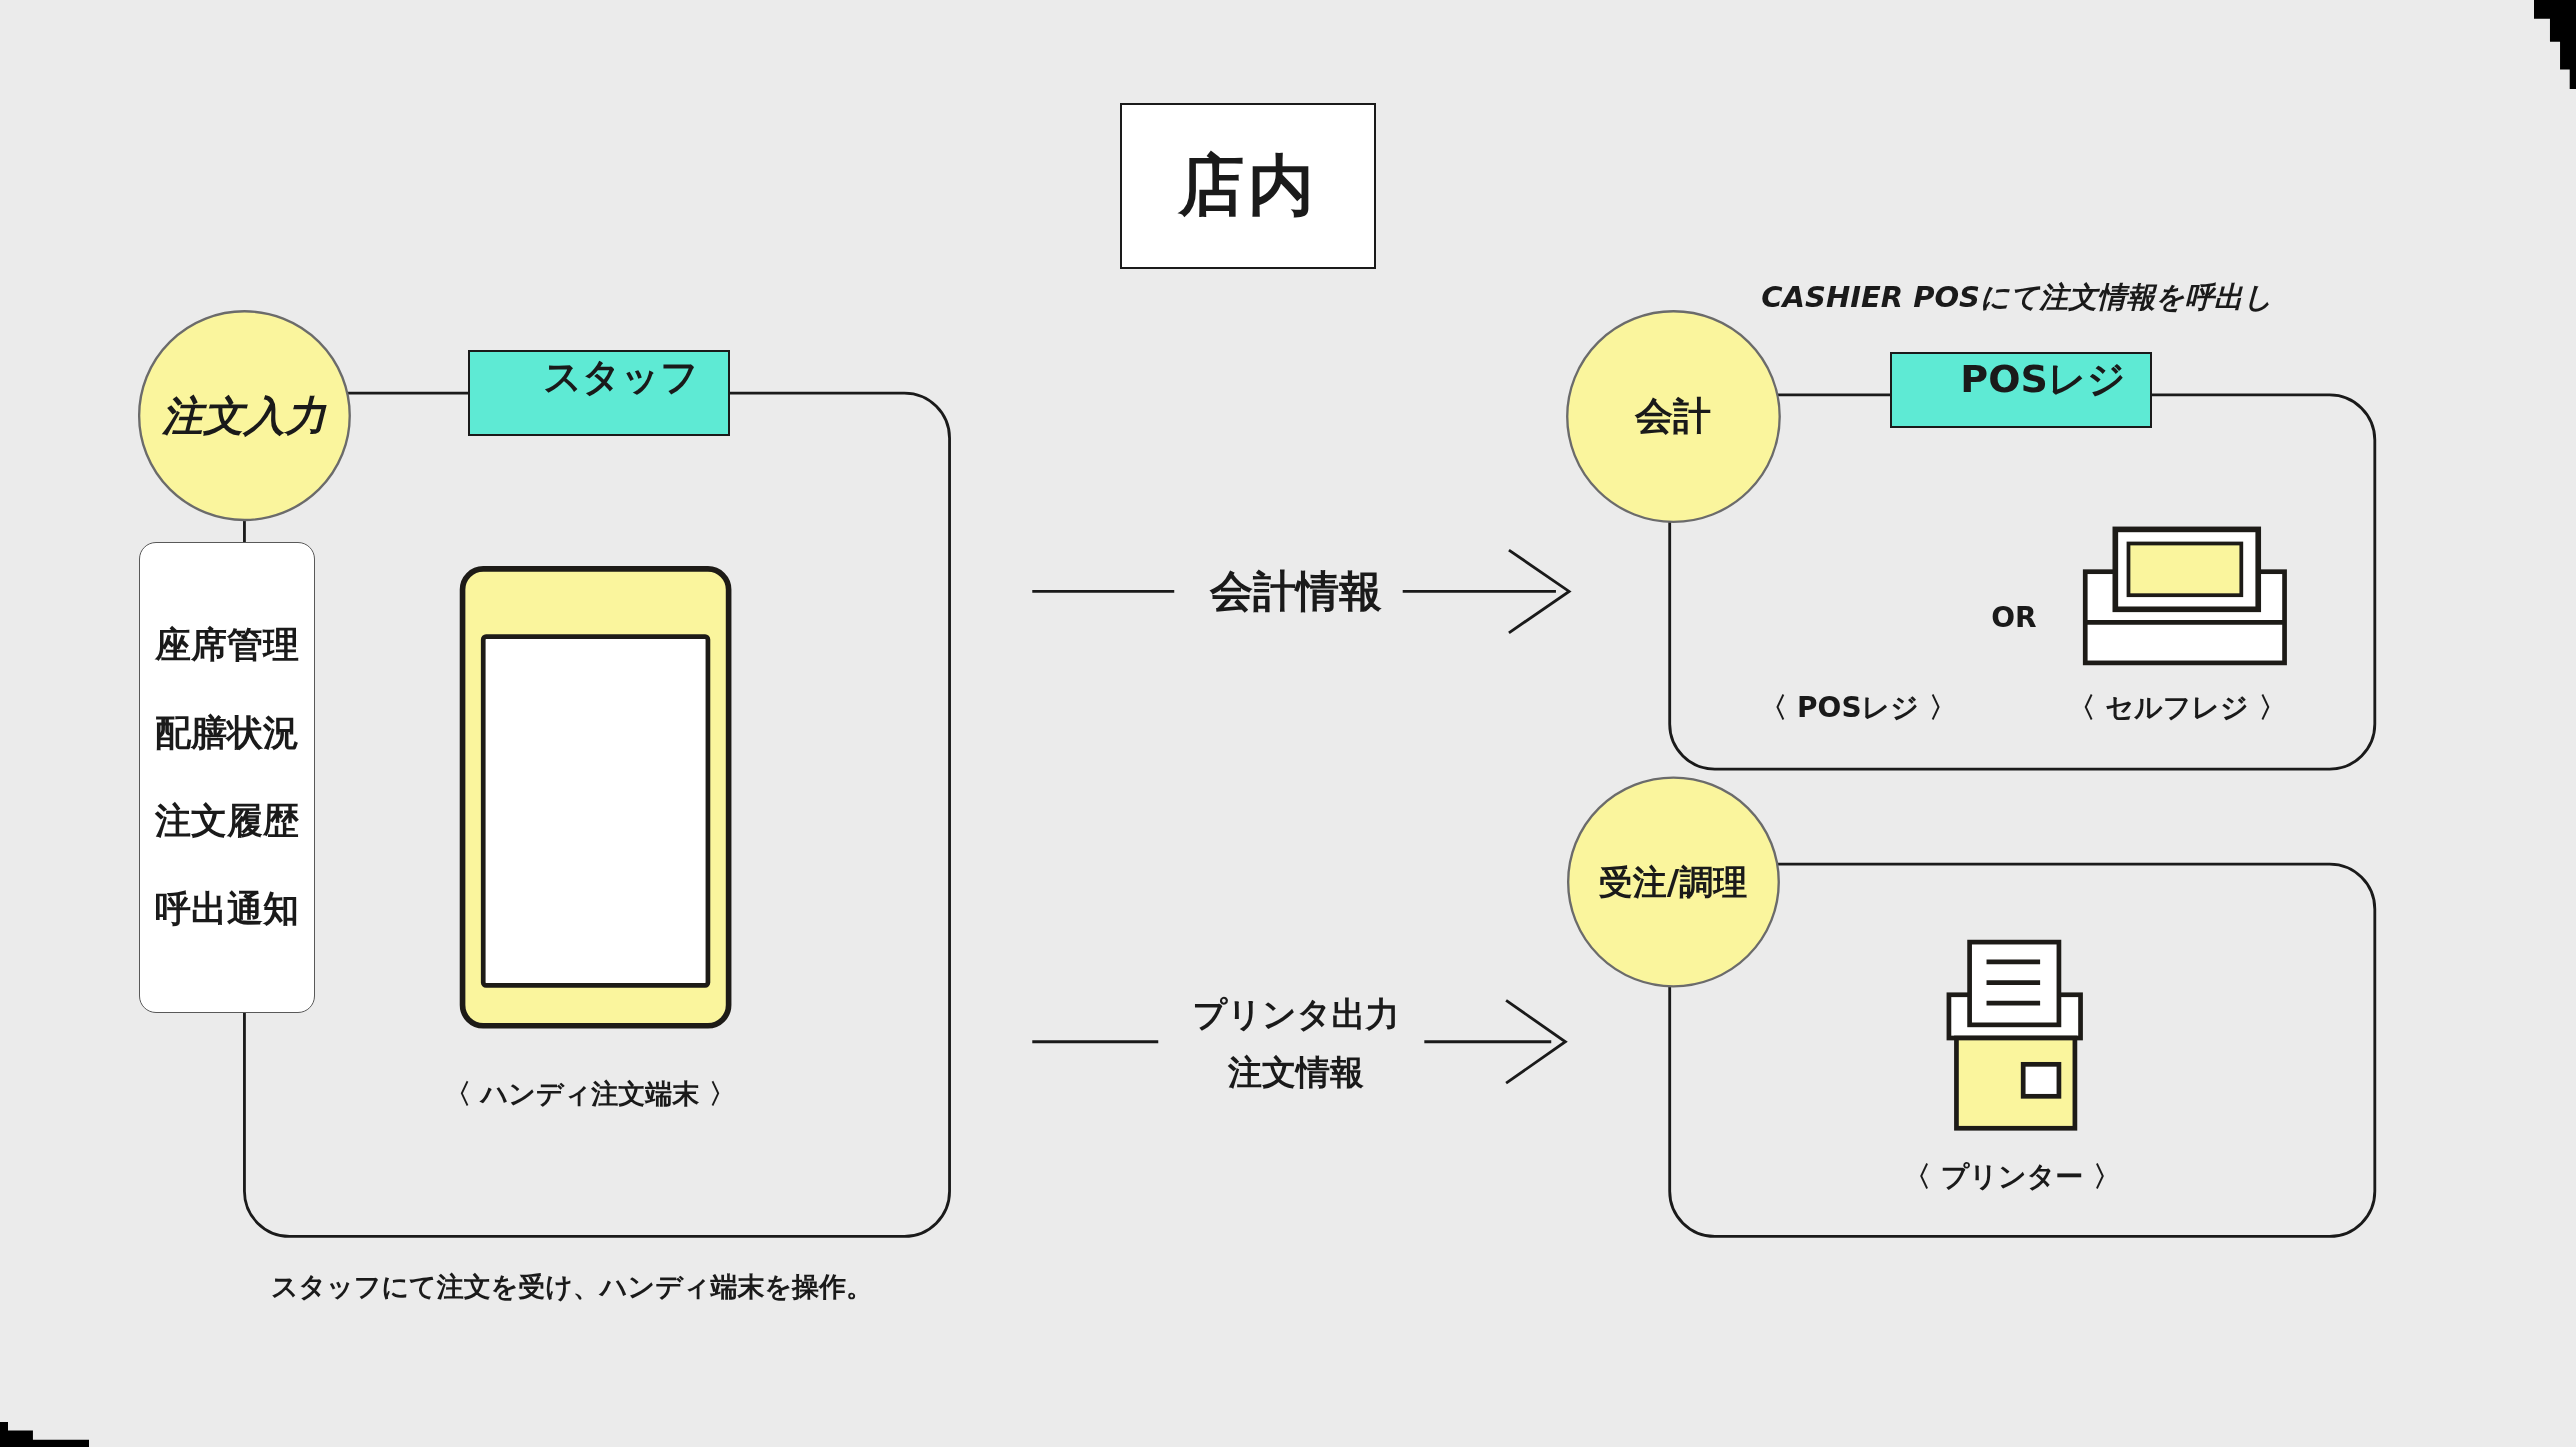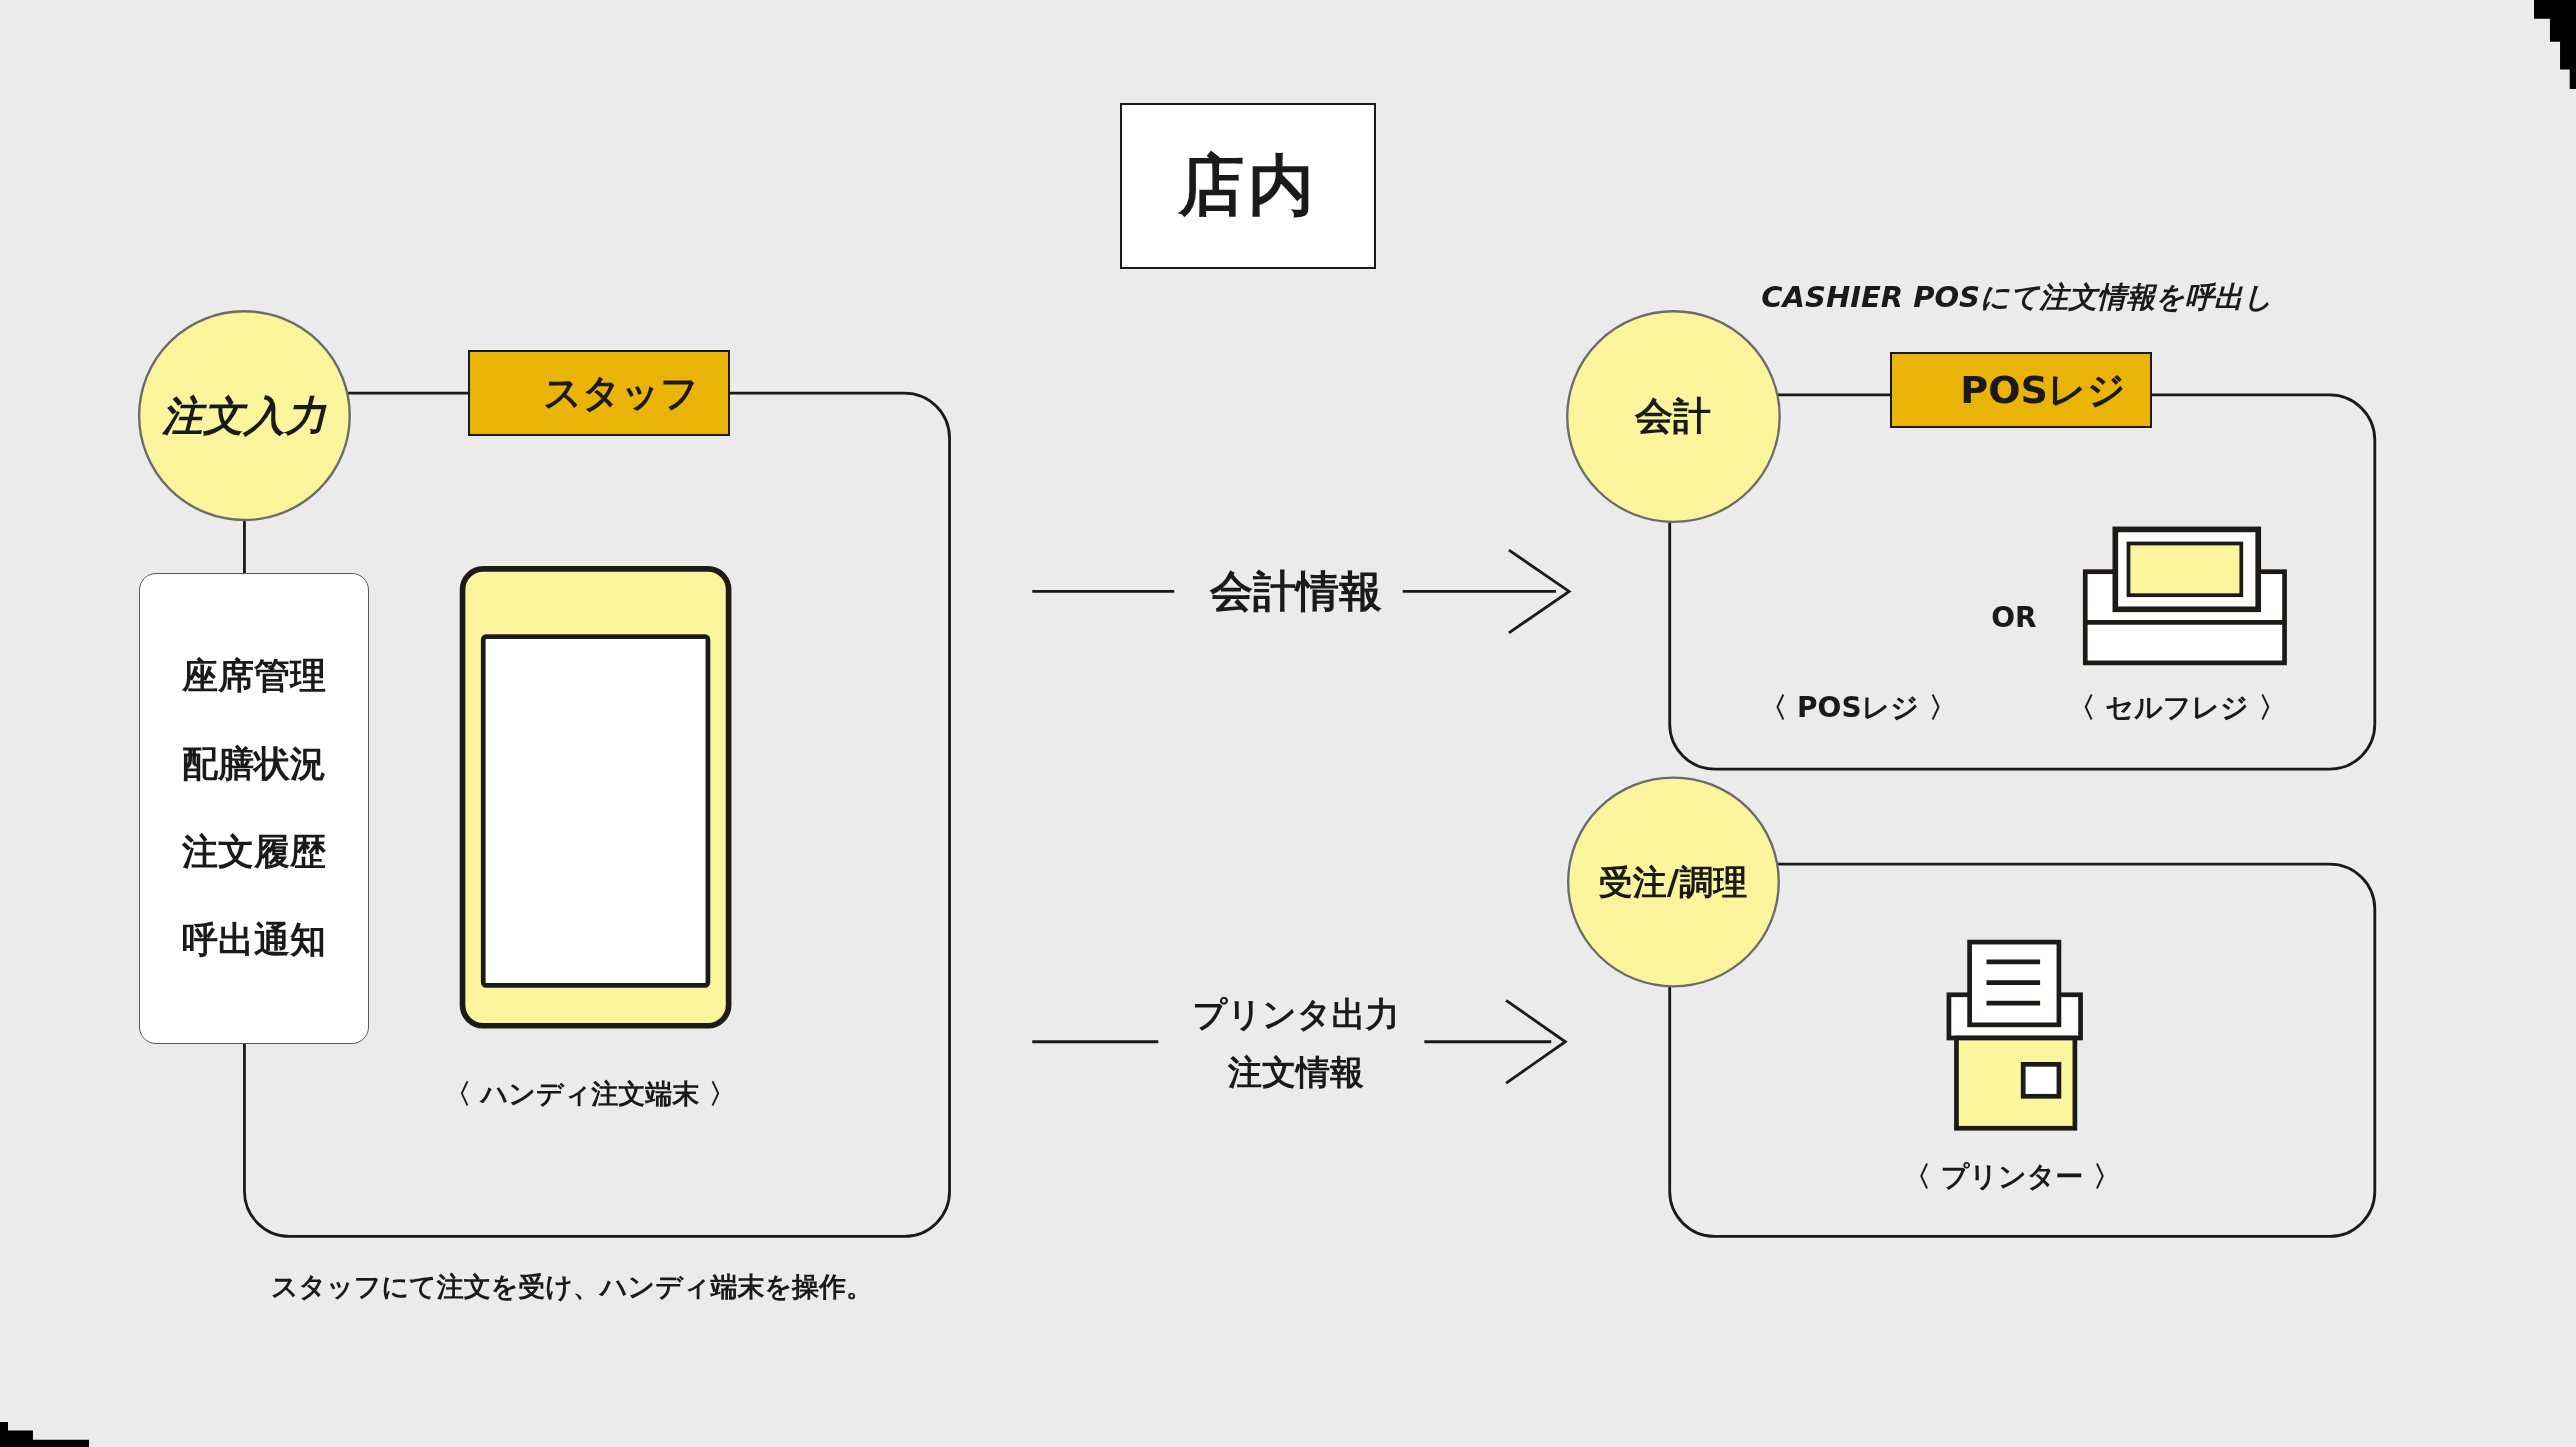--- a/index.html
+++ b/index.html
@@ -8,22 +8,22 @@
   svg.diagram{position:absolute;left:0;top:0;}
   
   .outline{fill:none;stroke:var(--line,#1a1a1a);stroke-width:3;}
   .circle-node{fill:var(--yellow,#faf59d);stroke:var(--circle-stroke,#6b6b6b);stroke-width:2.5;}
   .flow-line{stroke:var(--line,#1a1a1a);stroke-width:3;fill:none;}
   .icon-white{fill:#ffffff;stroke:var(--ink,#1d1b17);stroke-width:5;}
   .icon-yellow{fill:var(--yellow,#faf59d);stroke:var(--ink,#1d1b17);stroke-width:5;}
   .icon-line{stroke:var(--ink,#1d1b17);stroke-width:5;fill:none;}
   
   .txt{position:absolute;transform:translate(-50%,-50%);white-space:nowrap;font-weight:700;line-height:1;}
-  .node-box{position:absolute;display:flex;align-items:center;justify-content:center;
-            background:#eab308;border:2.8px solid var(--line,#1a1a1a);font-weight:700;box-sizing:border-box;padding-left:44px;}
+  .node-box{position:absolute;display:flex;align-items:flex-start;justify-content:center;
+            background:#5eead4;border:2.8px solid var(--line,#1a1a1a);font-weight:700;box-sizing:border-box;padding-left:44px;}
   .title-box{position:absolute;display:flex;align-items:center;justify-content:center;
              background:#ffffff;border:2.8px solid var(--line,#1a1a1a);font-weight:700;box-sizing:border-box;}
   .feature-box{position:absolute;background:#ffffff;border:1.9px solid #595959;border-radius:17px;
                box-sizing:border-box;display:flex;flex-direction:column;justify-content:space-evenly;
                align-items:center;padding:39px 0;}
   .feature-item{font-size:36px;font-weight:600;white-space:nowrap;}
   .corner-mark{position:absolute;background:#000;}
   .corner-tr{right:0;top:0;width:42px;height:89px;
              clip-path:polygon(0 0,100% 0,100% 100%,85% 100%,85% 78%,62% 78%,62% 47%,38% 47%,38% 21%,0 21%);}
   .corner-bl{left:0;bottom:0;width:89px;height:26px;
@@ -82,21 +82,21 @@
   <div class="title-box" style="left:1120px;top:103px;width:256px;height:166px;">
     <span style="font-size:66px;letter-spacing:3.8px;">店内</span>
   </div>
 
   <div class="txt" style="left:244px;top:416px;font-size:41px;font-style:italic;">注文入力</div>
 
   <div class="node-box" style="left:468px;top:350px;width:262px;height:86px;font-size:38px;">
     <span>スタッフ</span>
   </div>
 
-  <div class="feature-box" style="left:139px;top:573px;width:230px;height:471px;align-items:center;">
+  <div class="feature-box" style="left:139px;top:542px;width:176px;height:471px;align-items:center;">
     <div class="feature-item">座席管理</div>
     <div class="feature-item">配膳状況</div>
     <div class="feature-item">注文履歴</div>
     <div class="feature-item">呼出通知</div>
   </div>
 
   <div class="txt" style="left:590px;top:1093px;font-size:27px;">〈 ハンディ注文端末 〉</div>
 
   <div class="txt" style="left:572px;top:1286px;font-size:27px;">スタッフにて注文を受け、ハンディ端末を操作。</div>
 

